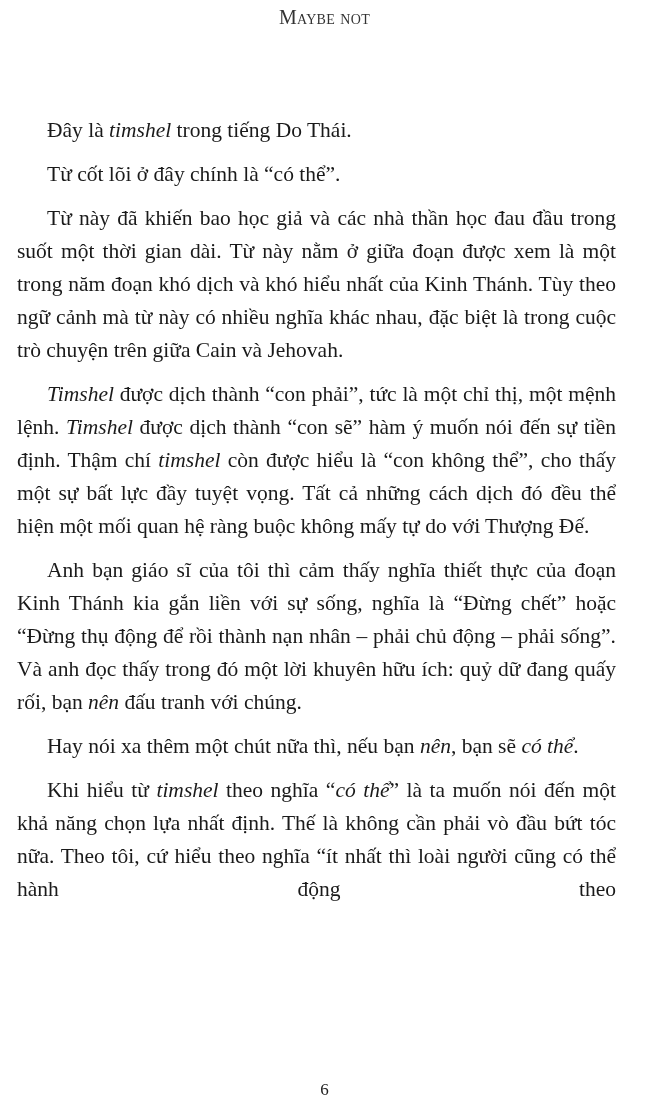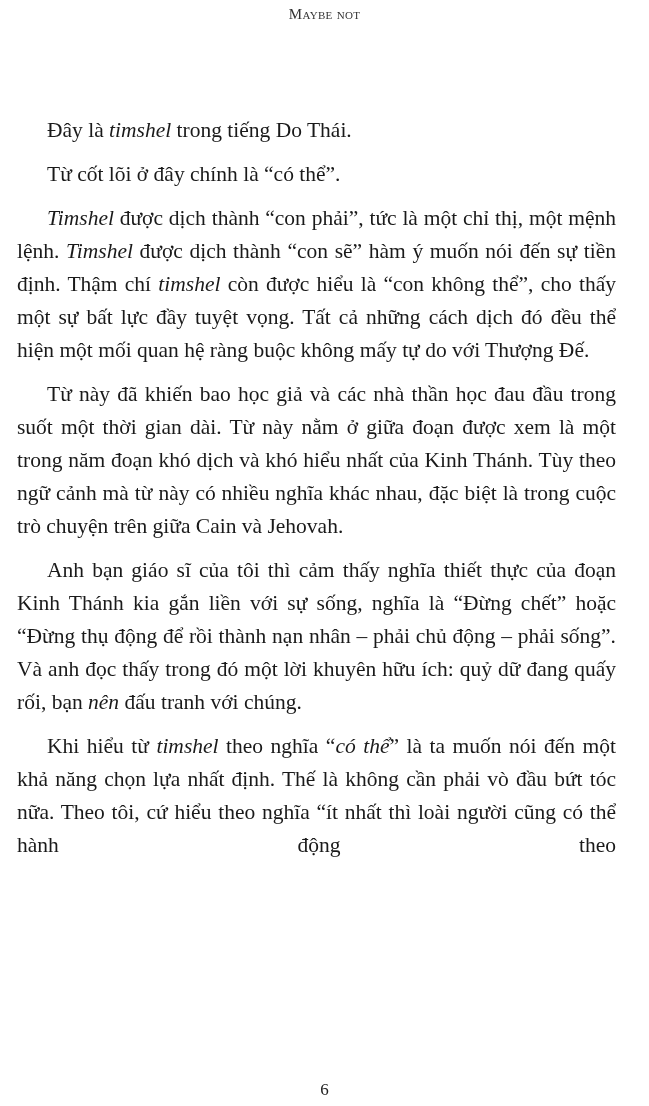--- a/index.html
+++ b/index.html
@@ -3,21 +3,21 @@
 <meta charset="utf-8">
 <style>
   html, body { margin: 0; padding: 0; background: #ffffff; }
   body {
     width: 649px; height: 1106px; position: relative; overflow: hidden;
     font-family: "Liberation Serif", "DejaVu Serif", serif;
     color: #1a1a1a;
   }
   .running-head {
     position: absolute; top: 6px; left: 0; width: 649px; text-align: center;
-    font-size: 15px; letter-spacing: 0.3px; color: #333;
+    font-size: 20px; letter-spacing: 0.3px; color: #333;
     font-variant: small-caps;
   }
   .body-text {
     position: absolute; top: 114px; left: 17px; width: 599px;
     font-size: 21.5px; line-height: 33px;
   }
   .body-text p {
     margin: 0 0 11px 0; text-indent: 30px; text-align: justify;
   }
   .body-text p.last { text-align-last: justify; margin-bottom: 0; }
@@ -29,19 +29,20 @@
   i { font-style: italic; }
 </style>
 </head>
 <body>
 
 <div class="running-head">Maybe not</div>
 
 <div class="body-text">
   <p class="short">Đây là <i>timshel</i> trong tiếng Do Thái.</p>
   <p class="short">Từ cốt lõi ở đây chính là “có thể”.</p>
+  <p>Từ này đã khiến bao học giả và các nhà thần học đau đầu trong suốt một thời gian dài. Từ này nằm ở giữa đoạn được xem là một trong năm đoạn khó dịch và khó hiểu nhất của Kinh Thánh. Tùy theo ngữ cảnh mà từ này có nhiều nghĩa khác nhau, đặc biệt là trong cuộc trò chuyện trên giữa Cain và Jehovah.</p>
   <p><i>Timshel</i> được dịch thành “con phải”, tức là một chỉ thị, một mệnh lệnh. <i>Timshel</i> được dịch thành “con sẽ” hàm ý muốn nói đến sự tiền định. Thậm chí <i>timshel</i> còn được hiểu là “con không thể”, cho thấy một sự bất lực đầy tuyệt vọng. Tất cả những cách dịch đó đều thể hiện một mối quan hệ ràng buộc không mấy tự do với Thượng Đế.</p>
-  <p>Từ này đã khiến bao học giả và các nhà thần học đau đầu trong suốt một thời gian dài. Từ này nằm ở giữa đoạn được xem là một trong năm đoạn khó dịch và khó hiểu nhất của Kinh Thánh. Tùy theo ngữ cảnh mà từ này có nhiều nghĩa khác nhau, đặc biệt là trong cuộc trò chuyện trên giữa Cain và Jehovah.</p>
   <p>Anh bạn giáo sĩ của tôi thì cảm thấy nghĩa thiết thực của đoạn Kinh Thánh kia gắn liền với sự sống, nghĩa là “Đừng chết” hoặc “Đừng thụ động để rồi thành nạn nhân – phải chủ động – phải sống”. Và anh đọc thấy trong đó một lời khuyên hữu ích: quỷ dữ đang quấy rối, bạn <i>nên</i> đấu tranh với chúng.</p>
+  <p>Hay nói xa thêm một chút nữa thì, nếu bạn <i>nên</i>, bạn sẽ <i>có thể</i>.</p>
   <p class="last">Khi hiểu từ <i>timshel</i> theo nghĩa “<i>có thể</i>” là ta muốn nói đến một khả năng chọn lựa nhất định. Thế là không cần phải vò đầu bứt tóc nữa. Theo tôi, cứ hiểu theo nghĩa “ít nhất thì loài người cũng có thể hành động theo</p>
 </div>
 
 <div class="page-number">6</div>
 
 </body></html>

